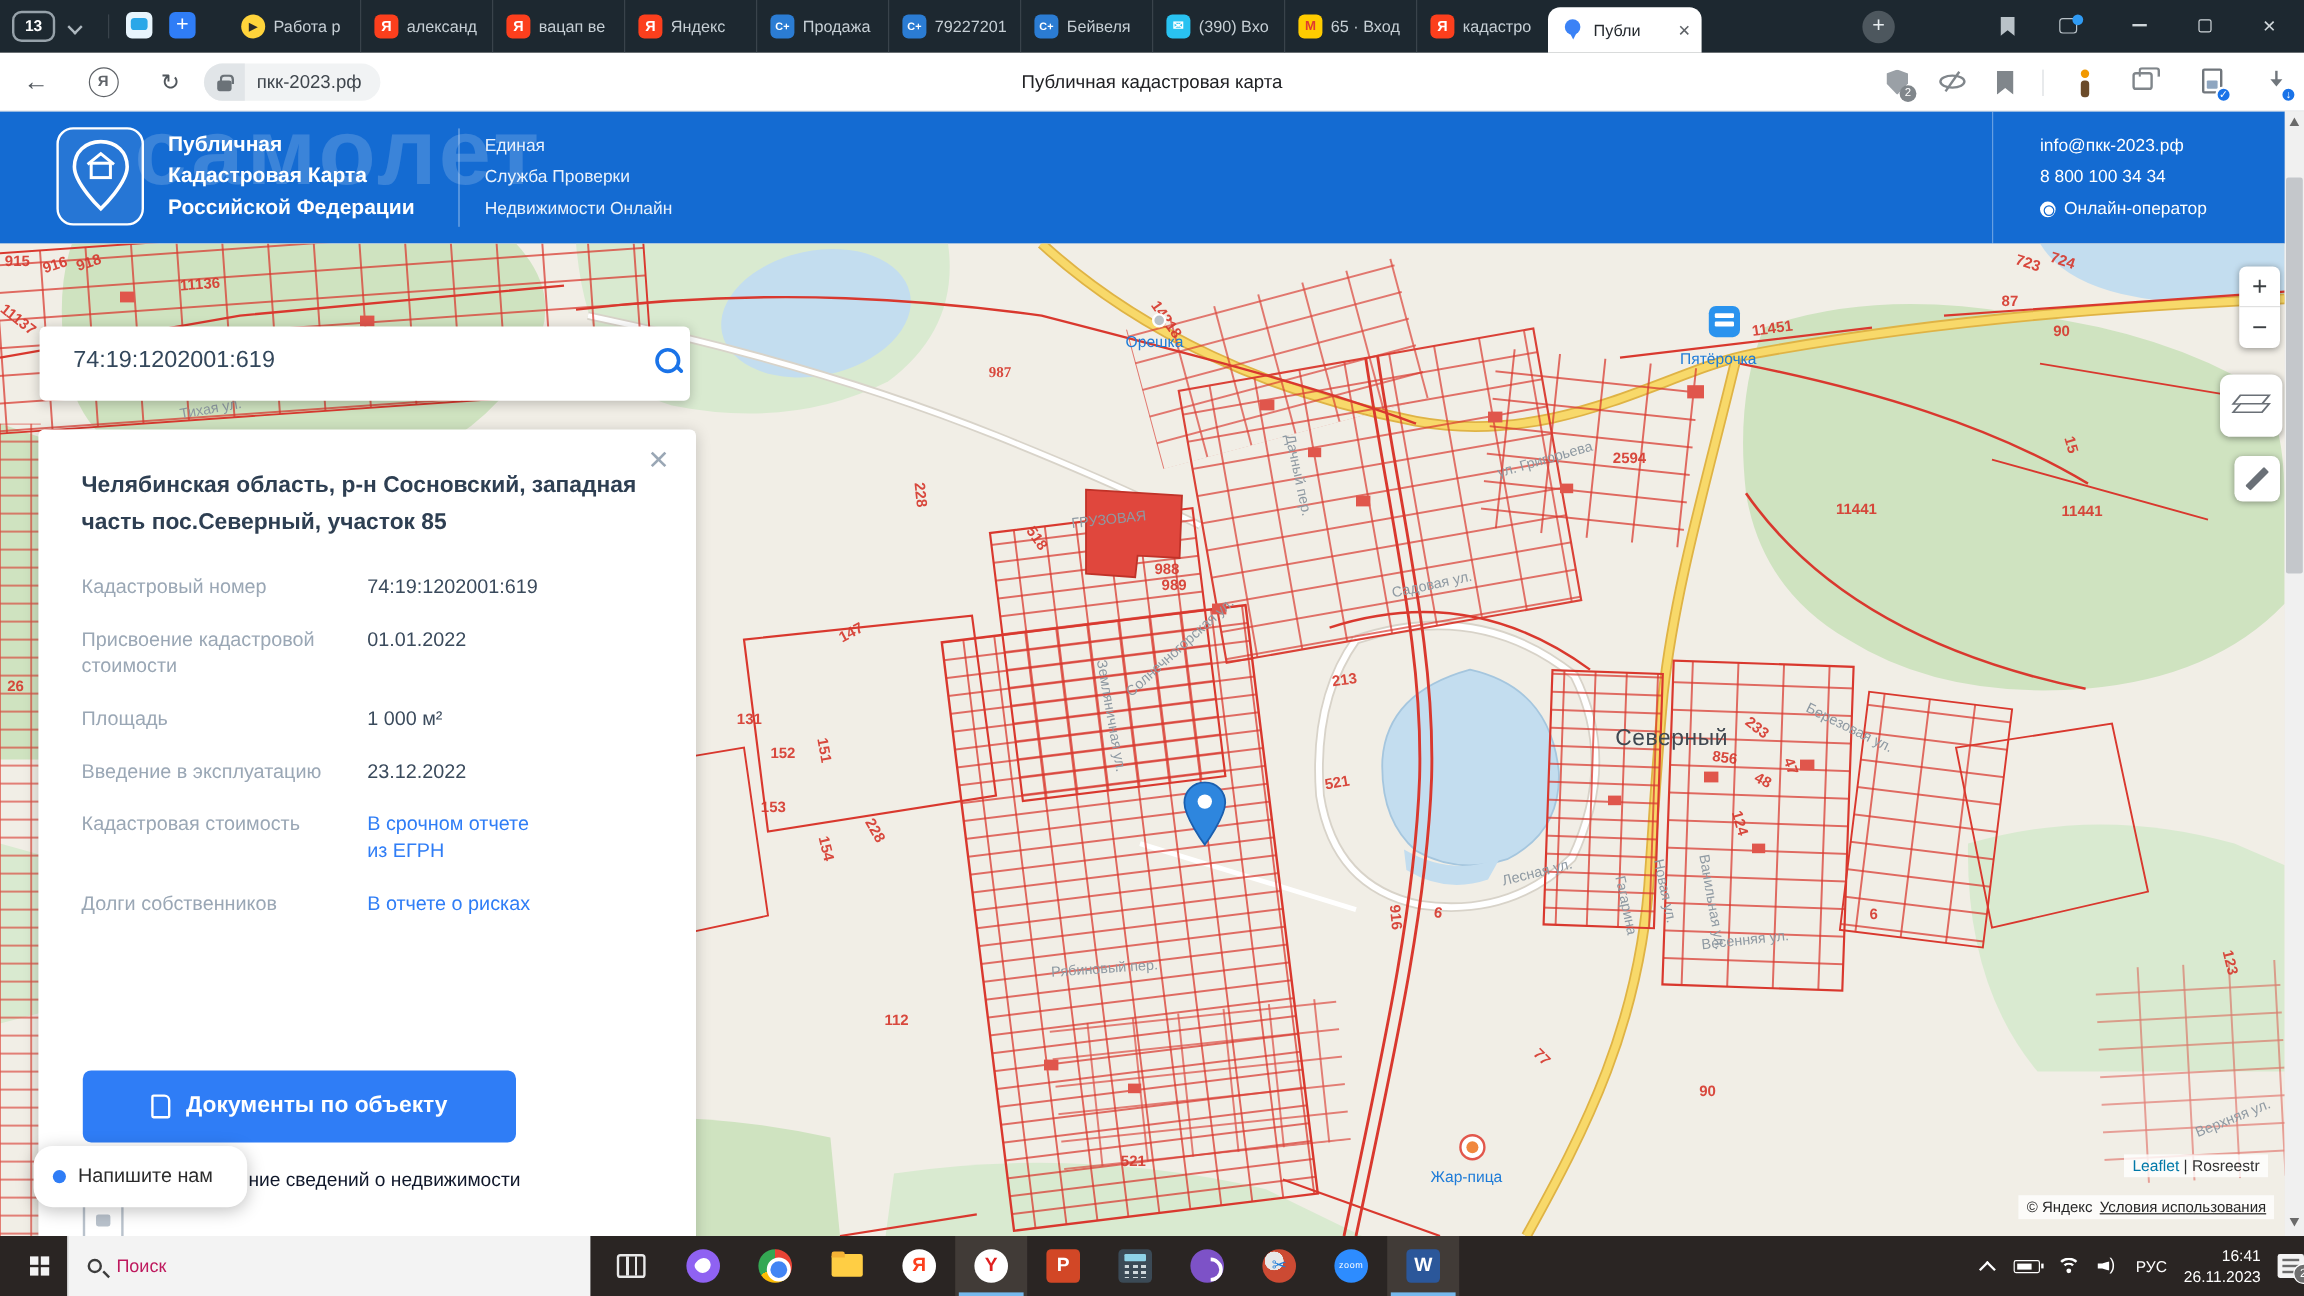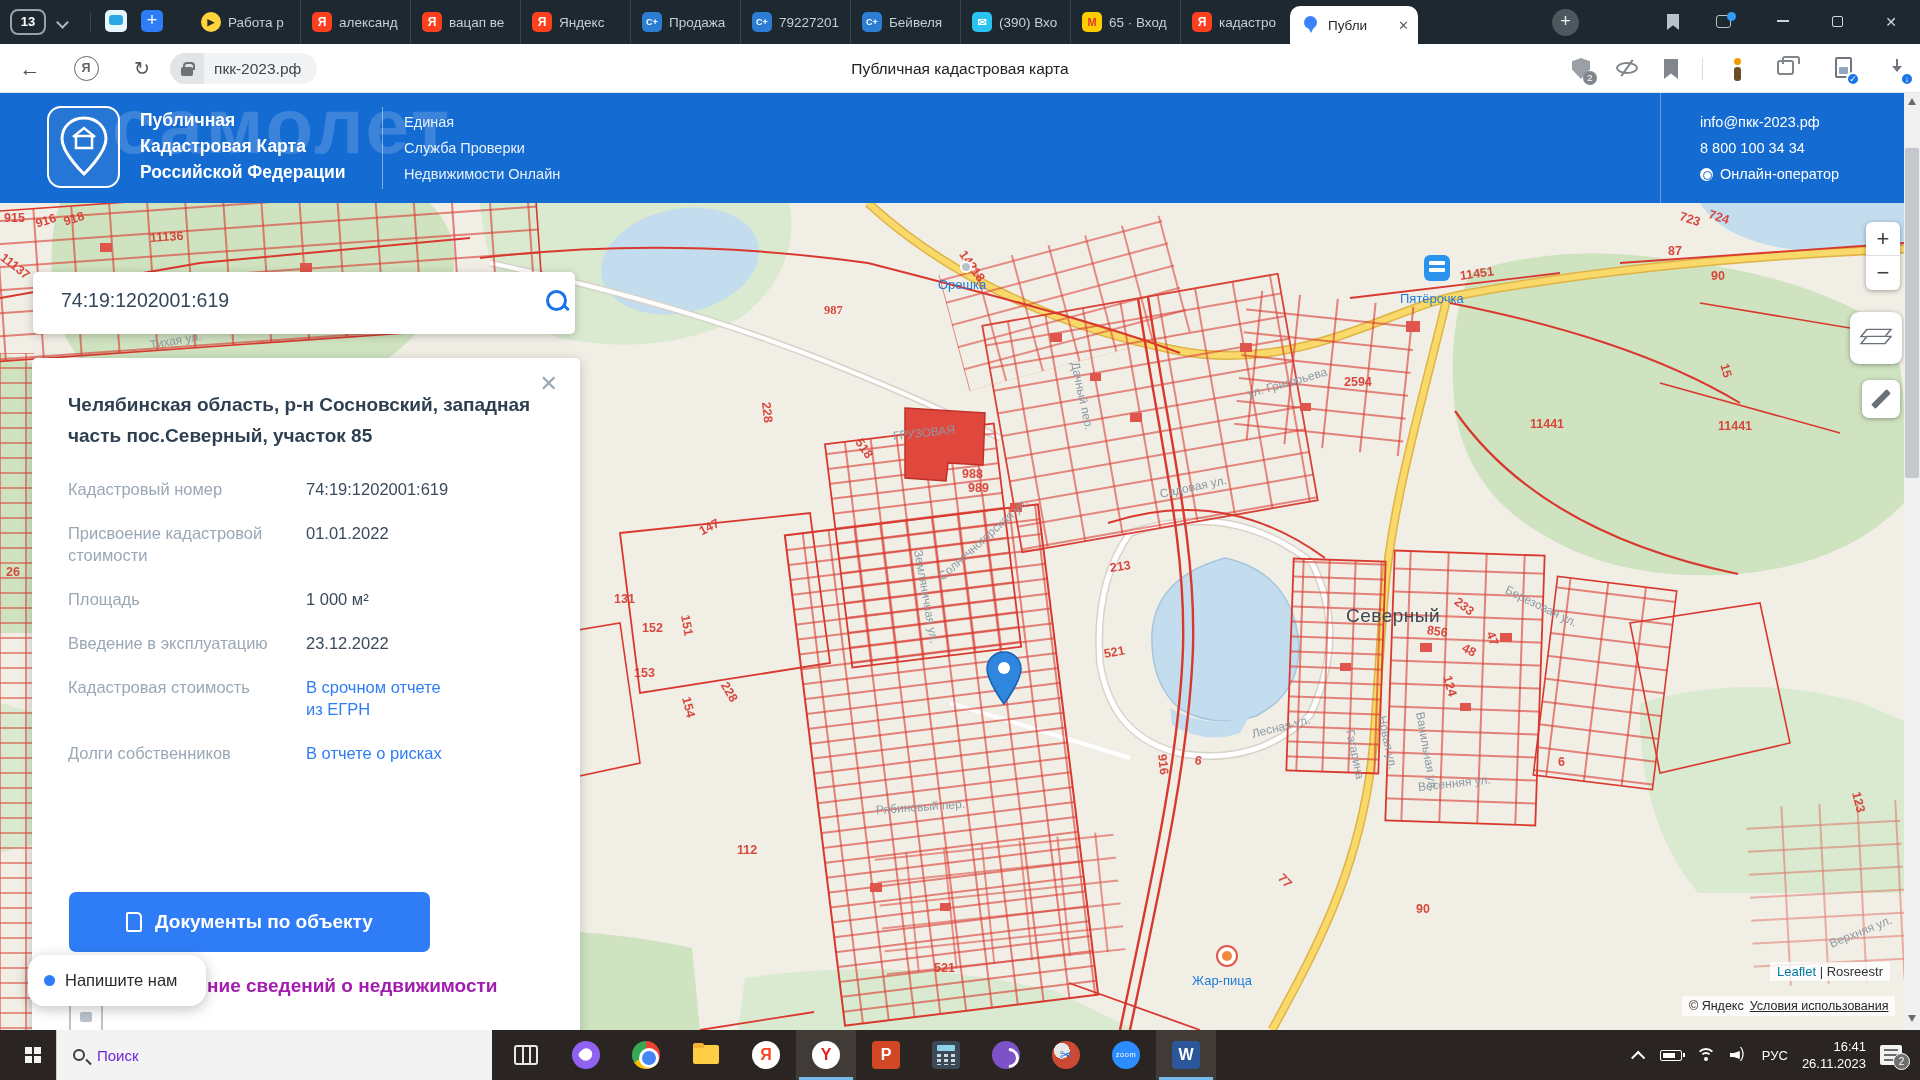--- a/index.html
+++ b/index.html
@@ -134,36 +134,36 @@
   #panel-close { position:absolute; right:22px; top:16px; font-size:22px; color:#9aa7b5; font-weight:300; line-height:20px; }
   #panel-body { position:absolute; left:36px; top:31px; width:480px; }
   #p-category { font-size:16.5px; color:#8a97a6; margin-bottom:11px; }
   #p-address { font-size:19px; font-weight:bold; color:#2e3f52; line-height:31px; white-space:pre-line; margin-bottom:27px; }
   .prow { display:flex; margin-bottom:22px; }
   .prow .plabel { width:238px; flex:0 0 238px; font-size:16.5px; color:#9aa7b5; line-height:22px; }
   .prow .pvalue { font-size:16.5px; color:#3a4a5c; line-height:22px; white-space:pre-line; }
   .prow .pvalue.link { color:#2f7df6; }
   #doc-btn { position:absolute; left:37px; top:534px; width:361px; height:60px; background:#2f7df6; border:none; border-radius:7px; color:#fff; font-size:19px; font-weight:bold; font-family:"Liberation Sans",sans-serif; display:flex; align-items:center; justify-content:center; gap:13px; }
   #doc-btn .dicon { width:16px; height:20px; border:2px solid #fff; border-radius:2px 5px 2px 2px; }
-  #p-disc1 { position:absolute; left:175px; top:617px; font-size:19px; color:#a21caf;font-weight:bold; }
+  #p-disc1 { position:absolute; left:175px; top:617px; font-size:16px; color:#0f172a; }
   #p-disc2 { position:absolute; left:90px; top:639px; font-size:15.5px; color:#a7b4c4; line-height:22px; white-space:pre-line; }
   #p-lockdoc { position:absolute; left:37px; top:638px; width:34px; height:42px; border:2.5px solid #b9c2cc; border-radius:3px 10px 3px 3px; }
   #p-lockdoc::after { content:""; position:absolute; left:9px; top:14px; width:12px; height:10px; background:#b9c2cc; border-radius:2px; }
   #chat-pill { position:absolute; left:28px; top:955px; width:178px; height:51px; background:#fff; border-radius:16px; box-shadow:0 3px 14px rgba(0,0,0,.25); display:flex; align-items:center; gap:10px; padding-left:16px; z-index:30; }
   #chat-pill .cdot { width:11px; height:11px; border-radius:50%; background:#2f7df6; }
   #chat-pill .ctext { font-size:16.5px; color:#2b2b2b; }
 
   
   #taskbar { position:absolute; left:0; top:1030px; width:1920px; height:50px; background:#2a2523; z-index:40; }
   #start-btn { position:absolute; left:10px; top:0; width:46px; height:50px; }
   #start-btn .w { position:absolute; left:15px; top:17px; width:7px; height:7px; background:#f3f3f3; box-shadow:9px 0 0 #f3f3f3, 0 9px 0 #f3f3f3, 9px 9px 0 #f3f3f3; }
   #tb-search { position:absolute; left:56px; top:0; width:436px; height:50px; background:#f3f3f3; border-left:1px solid #ccc; display:flex; align-items:center; gap:12px; padding-left:16px; }
   #tb-search .mag { width:12px; height:12px; border:2px solid #3c3c3c; border-radius:50%; position:relative; }
   #tb-search .mag::after { content:""; position:absolute; left:10px; top:10px; width:7px; height:2px; background:#3c3c3c; transform:rotate(45deg); }
-  #tb-search .ph { font-size:15px; color:#6d28d9; }
+  #tb-search .ph { font-size:15px; color:#be185d; }
   #tb-apps { position:absolute; left:496px; top:0; display:flex; height:50px; }
   .tb-app { width:60px; height:50px; position:relative; display:flex; align-items:center; justify-content:center; }
   .tb-app.active { background:#413b37; }
   .tb-app.active::after { content:""; position:absolute; left:3px; bottom:0; width:54px; height:3px; background:#76b9ed; }
   .ai { width:28px; height:28px; position:relative; border-radius:6px; }
   .ai.task-view { border:2px solid #e8e8e8; border-radius:3px; width:24px; height:20px; background:linear-gradient(90deg, transparent 6px, #e8e8e8 6px, #e8e8e8 8px, transparent 8px, transparent 13px, #e8e8e8 13px, #e8e8e8 15px, transparent 15px); }
   .ai.alice { border-radius:50%; background:#8f62f2; }
   .ai.alice::after { content:""; position:absolute; left:8px; top:7px; width:12px; height:13px; background:#fff; border-radius:50% 50% 50% 4px; transform:rotate(45deg); }
   .ai.chrome { border-radius:50%; background:conic-gradient(#ea4335 0 33%, #fbbc05 33% 66%, #34a853 66% 100%); }
   .ai.chrome::after { content:""; position:absolute; left:7px; top:7px; width:14px; height:14px; background:#4285f4; border:3px solid #fff; border-radius:50%; }
@@ -174,21 +174,21 @@
   .ai.yandex-browser { border-radius:50%; background:#fff; color:#e02020; font-weight:bold; font-size:16px; text-align:center; line-height:28px; }
   .ai.powerpoint { background:#d24726; color:#fff; font-weight:bold; font-size:16px; text-align:center; line-height:28px; border-radius:4px; }
   .ai.calculator { background:#3b4a56; border-radius:4px; }
   .ai.calculator::before { content:""; position:absolute; left:5px; top:4px; width:18px; height:6px; background:#8fd3e8; border-radius:1px; }
   .ai.calculator::after { content:""; position:absolute; left:5px; top:13px; width:18px; height:11px; background:linear-gradient(#cfd8dc, #cfd8dc); -webkit-mask:repeating-linear-gradient(90deg,#000 0 4px,transparent 4px 7px), repeating-linear-gradient(#000 0 3px,transparent 3px 5px); mask-composite:intersect; }
   .ai.viber { border-radius:50%; background:#7d52c7; }
   .ai.viber::after { content:""; position:absolute; left:7px; top:7px; width:14px; height:14px; border:3px solid transparent; border-top-color:#fff; border-right-color:#fff; border-radius:50%; transform:rotate(45deg); }
   .ai.snip { border-radius:50%; background:radial-gradient(circle at 35% 35%, #e8e8e8 30%, #cc4a33 31%); color:#1d7bd8; font-size:15px; text-align:center; line-height:28px; }
   .ai.zoom { border-radius:50%; background:#2d8cff; color:#fff; font-size:7.5px; text-align:center; line-height:28px; letter-spacing:.5px; }
   .ai.word { background:#2b579a; color:#fff; font-weight:bold; font-size:16px; text-align:center; line-height:28px; border-radius:4px; }
-  #tb-tray { position:absolute; right:0; top:0; height:50px; display:flex; align-items:center; gap:14px; color:#fff; padding-right:18px; }
+  #tb-tray { position:absolute; right:0; top:0; height:50px; display:flex; align-items:center; gap:14px; color:#fff; }
   #tray-chev { width:10px; height:10px; border-left:2px solid #fff; border-top:2px solid #fff; transform:rotate(45deg) translateY(4px); }
   #tray-batt { width:22px; height:11px; border:1.5px solid #fff; border-radius:2px; position:relative; }
   #tray-batt::before { content:""; position:absolute; left:2px; top:2px; width:12px; height:5px; background:#fff; }
   #tray-batt::after { content:""; position:absolute; right:-4px; top:2.5px; width:2px; height:4px; background:#fff; }
   #tray-wifi { width:20px; height:14px; position:relative; overflow:hidden; }
   #tray-wifi i { position:absolute; border:2px solid transparent; border-top-color:#fff; border-radius:50%; }
   #tray-wifi i:nth-child(1) { left:0; top:0; width:20px; height:20px; }
   #tray-wifi i:nth-child(2) { left:4px; top:4px; width:12px; height:12px; }
   #tray-wifi i:nth-child(3) { left:8px; top:9px; width:4px; height:4px; background:#fff; border:none; border-radius:50%; }
   #tray-vol { width:18px; height:14px; position:relative; }

